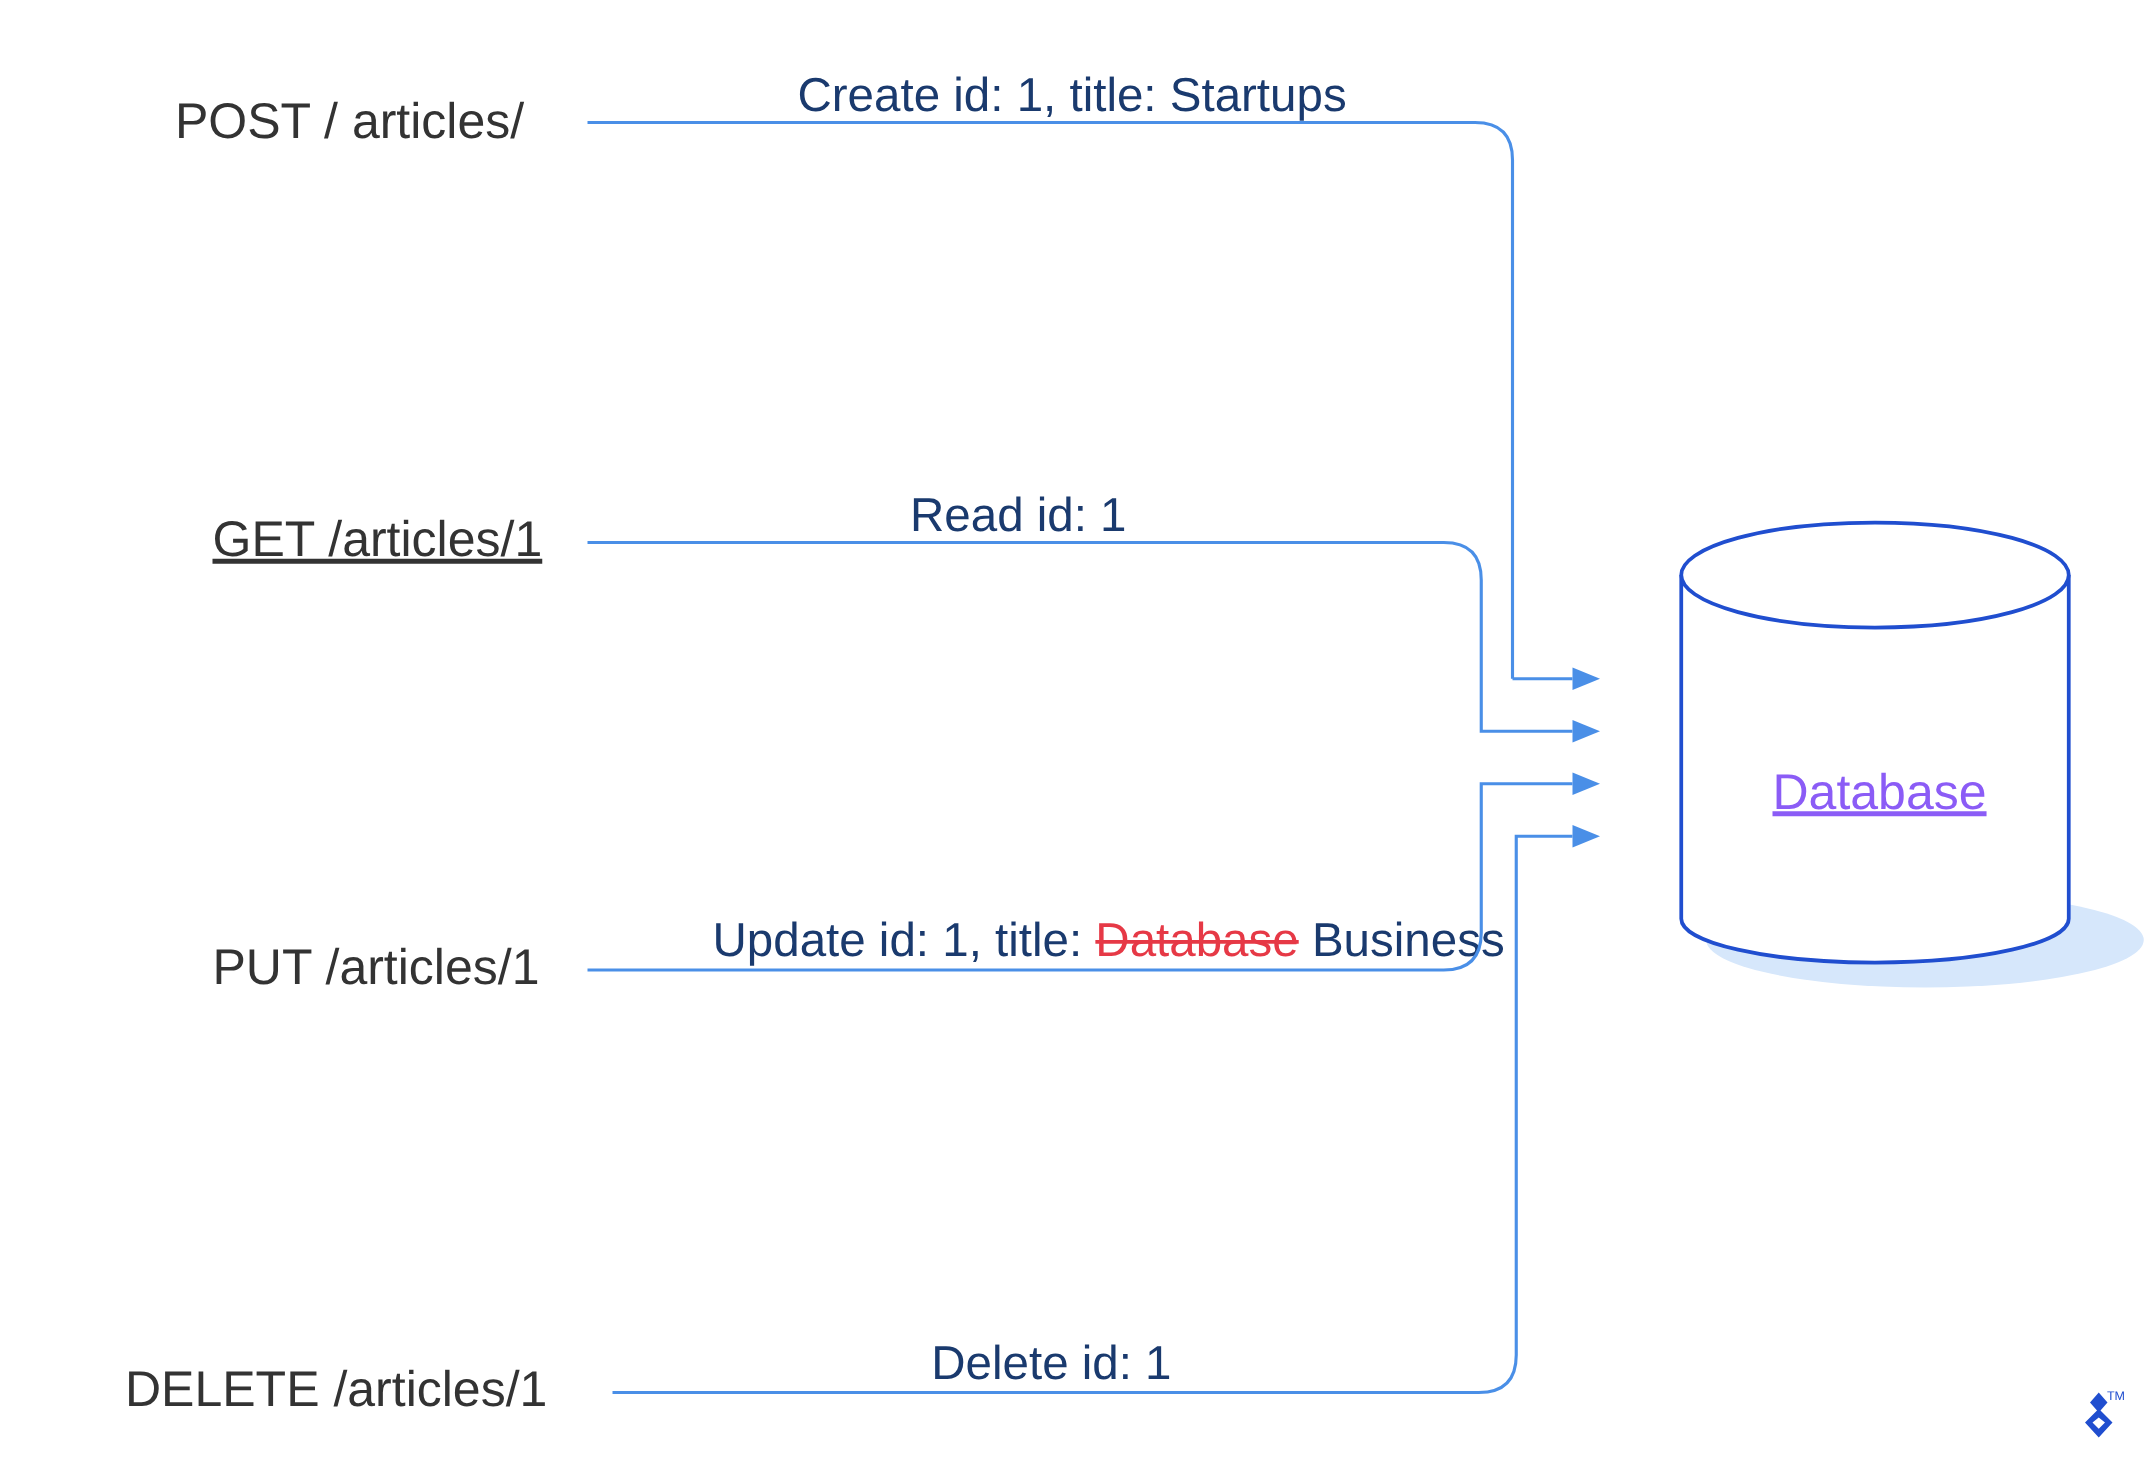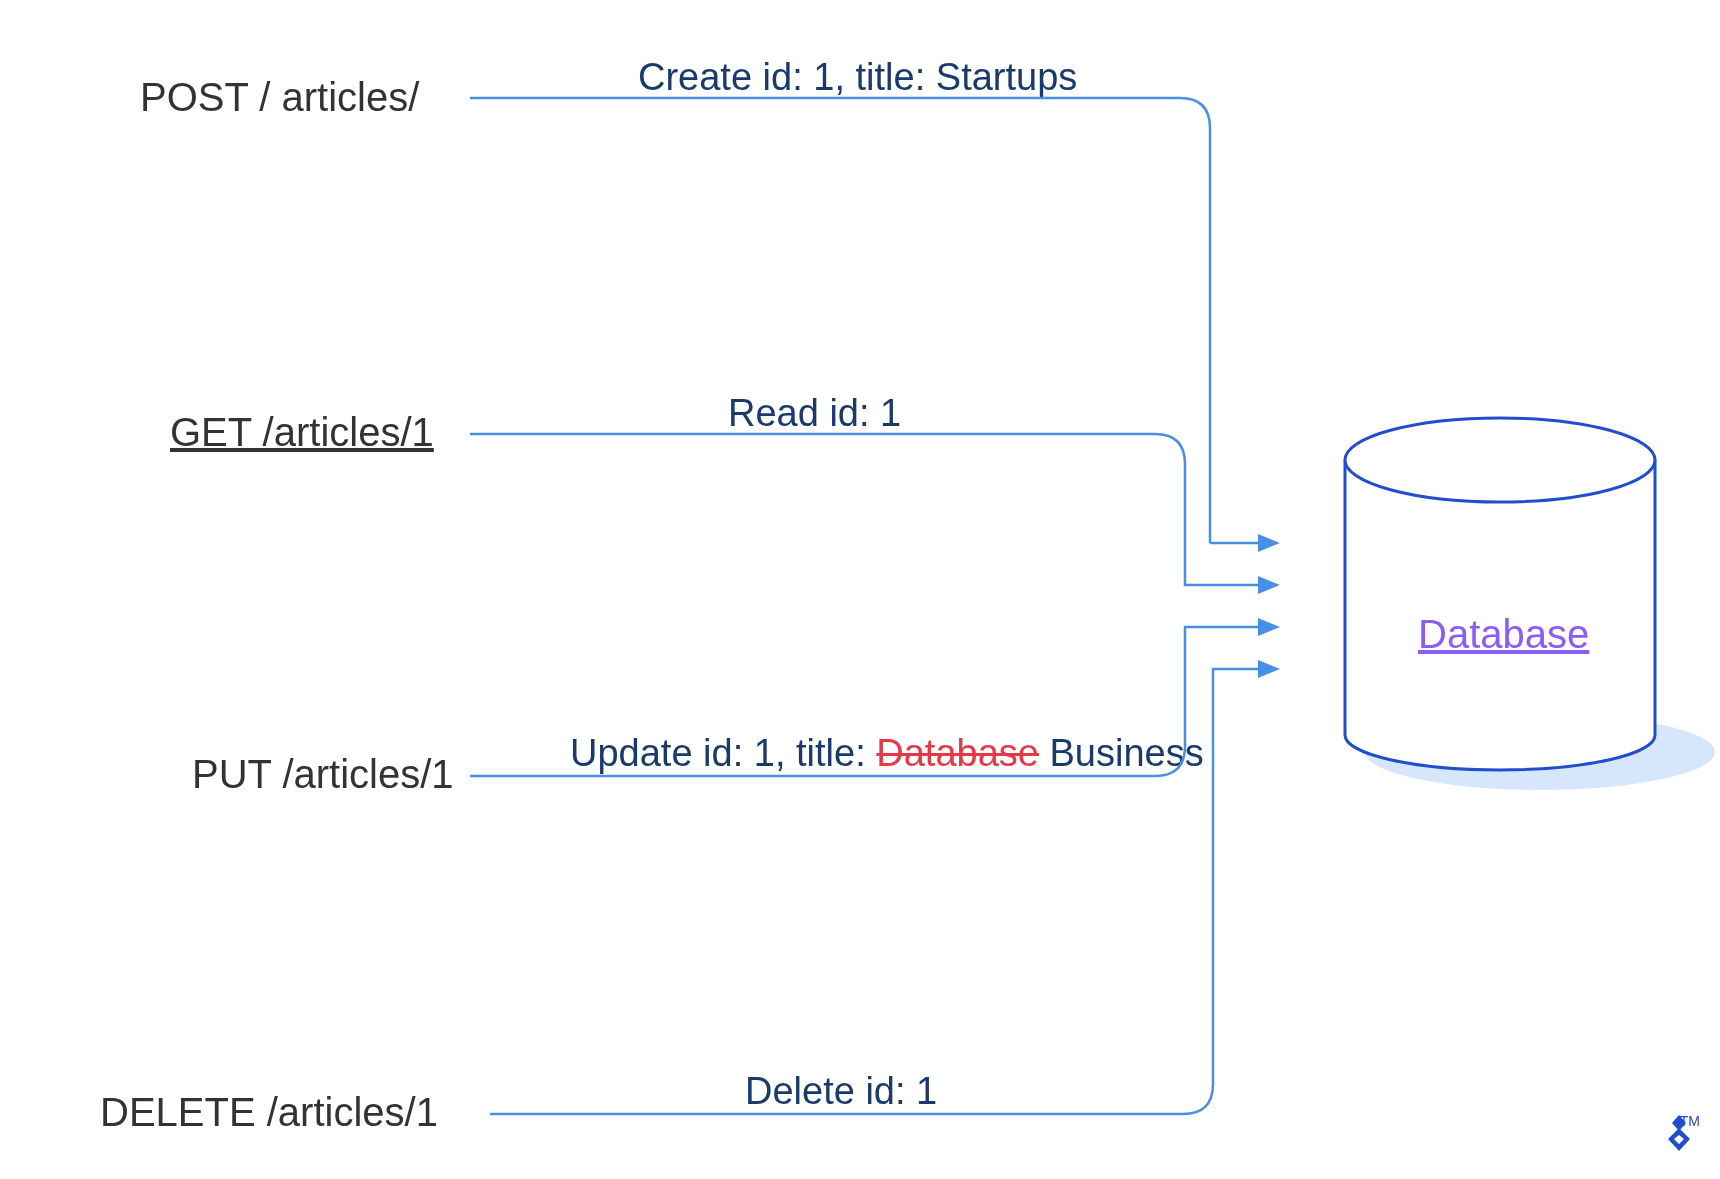--- a/index.html
+++ b/index.html
@@ -49,33 +49,33 @@
     }
     .db-shadow {
       fill: #d6e7fb;
     }
     .logo {
       position: absolute;
       bottom: 20px;
       right: 20px;
     }
     .tm {
-      font-size: 14px;
+      font-size: 10px;
       color: #204ecf;
       position: absolute;
       right: 0;
       top: 0;
     }
   </style>
 </head>
 <body>
 
 <div class="method-label" style="left:140px; top:75px;">POST / articles/</div>
 <div class="method-label" style="left:170px; top:410px;text-decoration:underline;">GET /articles/1</div>
-<div class="method-label" style="left:170px; top:752px;margin-left:22px;">PUT /articles/1</div>
+<div class="method-label" style="left:170px; top:752px;">PUT /articles/1</div>
 <div class="method-label" style="left:100px; top:1090px;">DELETE /articles/1</div>
 
 <div class="action-label" style="left:638px; top:56px;">Create id: 1, title: Startups</div>
 <div class="action-label" style="left:728px; top:392px;">Read id: 1</div>
 <div class="action-label" style="left:570px; top:732px;">
   <span>Update id: 1, title: </span><span class="strikethrough">Database</span><span> Business</span>
 </div>
 <div class="action-label" style="left:745px; top:1070px;">Delete id: 1</div>
 
 <svg width="1720" height="1179" style="position:absolute; top:0; left:0; pointer-events:none;">

